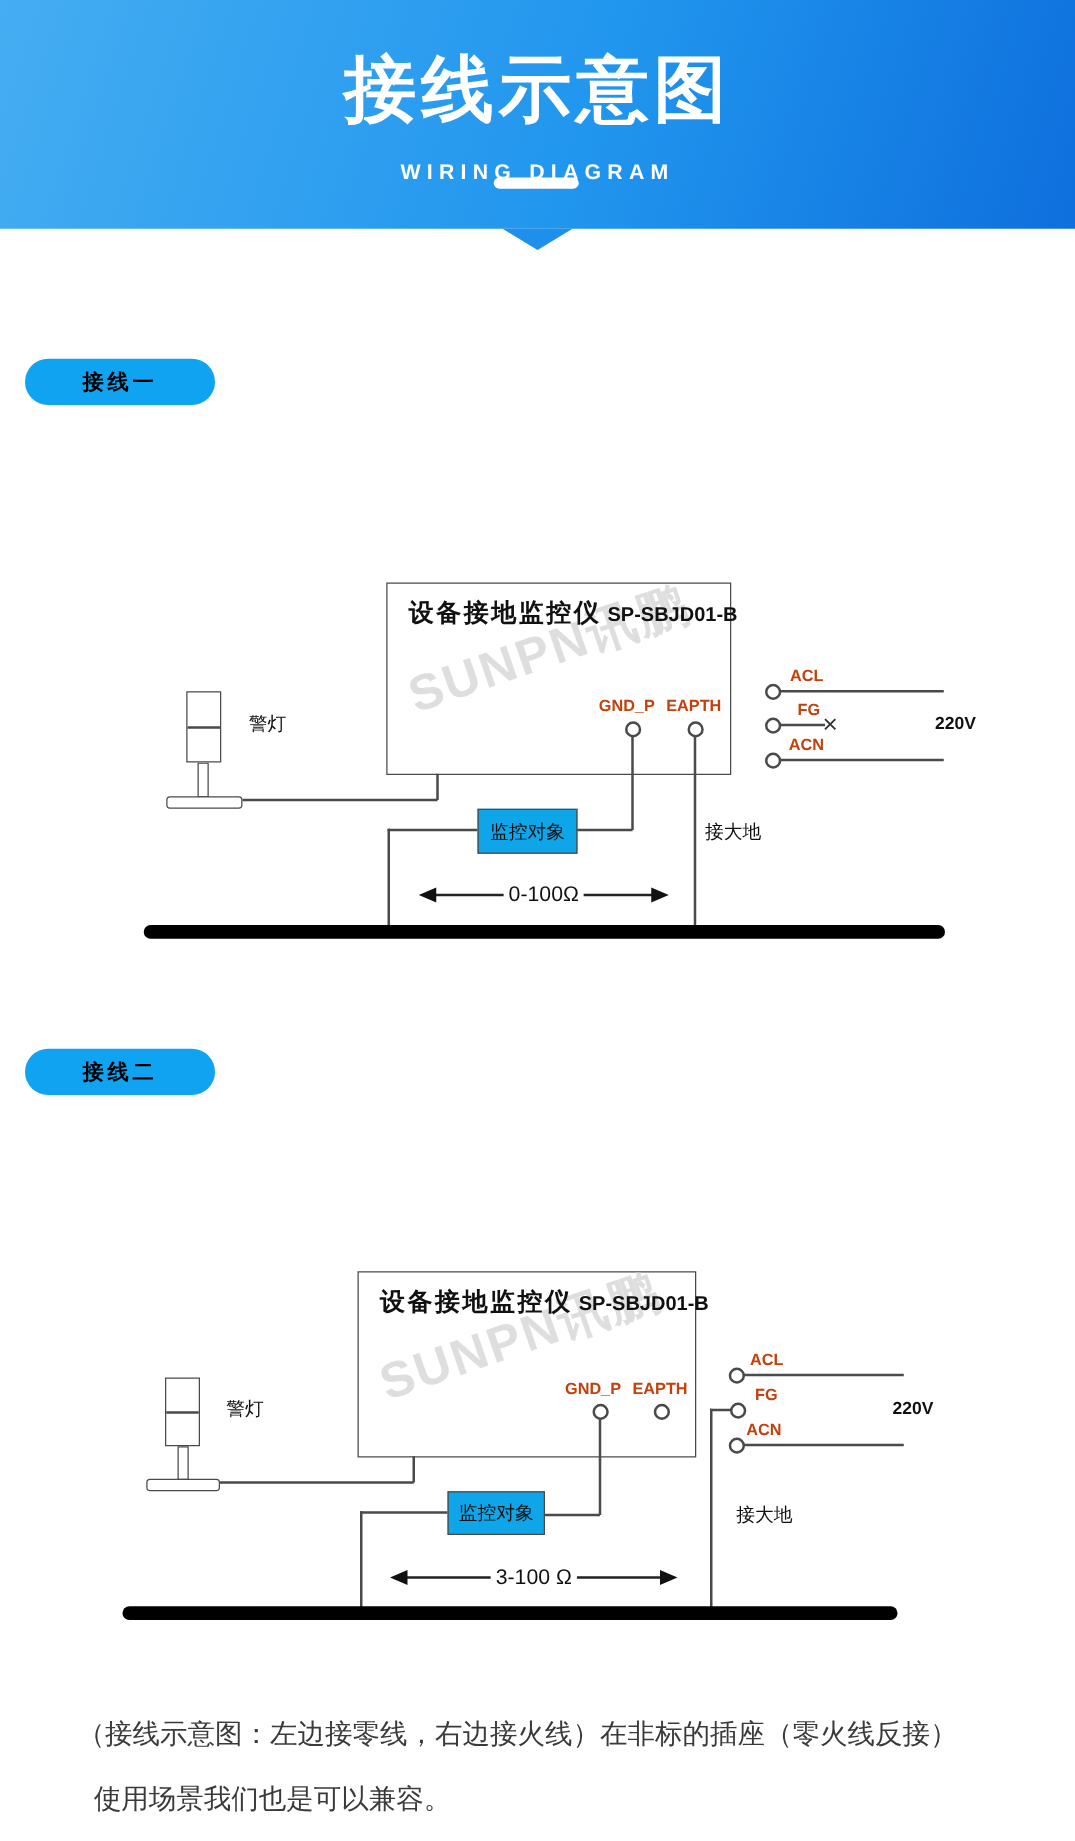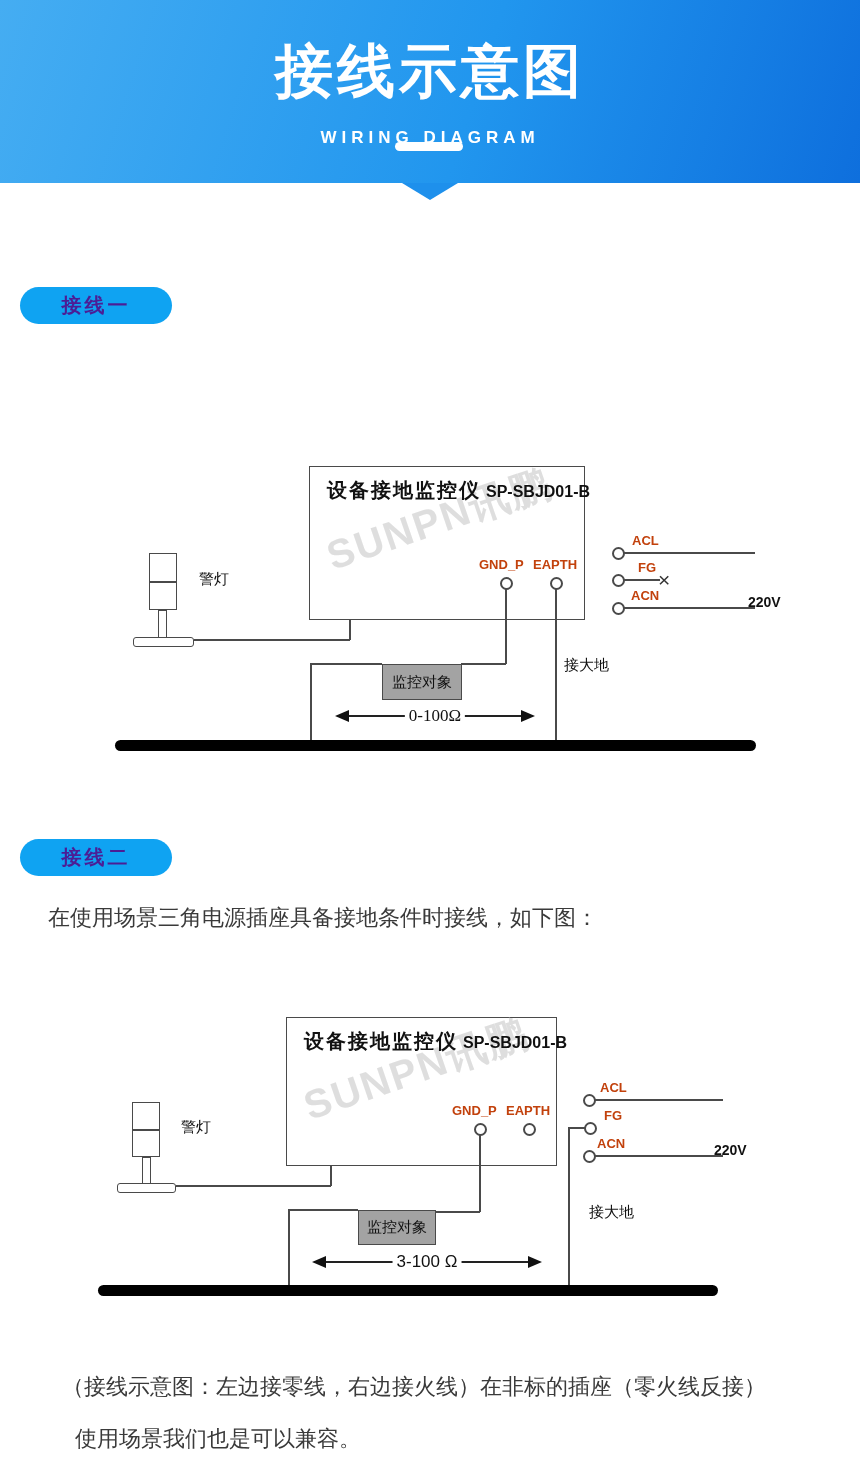--- a/index.html
+++ b/index.html
@@ -14,44 +14,44 @@
   .header-sub{position:absolute;left:0;right:0;top:128px;text-align:center;
               font-size:17px;font-weight:600;color:#fff;letter-spacing:5px;}
   .header-dash{position:absolute;left:395px;top:142px;width:68px;height:9px;
                border-radius:5px;background:#ffffff;}
   .header-notch{position:absolute;left:402px;top:183px;width:0;height:0;
                 border-left:28px solid transparent;border-right:28px solid transparent;
                 border-top:17px solid #1e90ec;}
 
   
   .badge{position:absolute;left:20px;width:152px;height:37px;border-radius:19px;
-         background:#0fa3f2;color:#4c1d95;font-size:20px;font-weight:700;letter-spacing:3px;
+         background:#0fa3f2;color:#000000;font-size:17px;font-weight:700;letter-spacing:3px;
          display:flex;align-items:center;justify-content:center;}
   .desc{position:absolute;left:48px;font-size:22px;color:#3a3a3a;}
 
   
   .hline{position:absolute;height:1.5px;background:#4a4a4a;}
   .vline{position:absolute;width:1.5px;background:#4a4a4a;}
   .dbox{position:absolute;border:1.5px solid #4a4a4a;background:#fff;box-sizing:border-box;}
   .device-label{position:absolute;white-space:nowrap;z-index:3;}
   .device-label .cn{font-size:20px;font-weight:700;letter-spacing:2px;color:#111;margin-top:36px;}
   .device-label .model{font-size:16px;font-weight:700;color:#111;margin-left:5px;}
   .watermark{position:absolute;font-size:40px;font-weight:700;color:#d7d7d7;opacity:.8;
              transform:rotate(-19deg);z-index:1;letter-spacing:2px;pointer-events:none;}
   .term-label{position:absolute;font-size:13px;font-weight:700;color:#c2410c;z-index:3;white-space:nowrap;}
   .term-circle{position:absolute;width:9px;height:9px;border:2px solid #4a4a4a;border-radius:50%;
                background:#fff;z-index:3;}
   .small-label{position:absolute;font-size:15px;color:#111;white-space:nowrap;z-index:3;}
-  .mon-box{position:absolute;border:1.5px solid #4a4a4a;background:#a3a3a3;box-sizing:border-box;
-           display:flex;align-items:center;justify-content:center;font-size:15px;color:#111;z-index:2;margin-top:17px;}
+  .mon-box{position:absolute;border:1.5px solid #4a4a4a;background:#0ea5e9;box-sizing:border-box;
+           display:flex;align-items:center;justify-content:center;font-size:15px;color:#111;z-index:2;}
   .ground-bar{position:absolute;height:11px;background:#000;border-radius:6px;z-index:2;}
   .lamp-body{position:absolute;border:1.5px solid #4a4a4a;background:#fff;box-sizing:border-box;}
   .lamp-div{position:absolute;left:0;right:0;height:1.5px;background:#4a4a4a;}
   .cross{position:absolute;font-size:21px;color:#333;z-index:3;line-height:1;}
-  .volt{position:absolute;font-size:14px;font-weight:700;color:#111;z-index:3;margin-top:24px;}
+  .volt{position:absolute;font-size:14px;font-weight:700;color:#111;z-index:3;}
 
   .range-arrow{position:absolute;height:16px;}
   .ra-line{position:absolute;left:9px;right:9px;top:7px;height:1.5px;background:#222;}
   .ra-head{position:absolute;width:0;height:0;top:1.5px;}
   .ra-left{left:0;border-top:6px solid transparent;border-bottom:6px solid transparent;
            border-right:14px solid #111;}
   .ra-right{right:0;border-top:6px solid transparent;border-bottom:6px solid transparent;
             border-left:14px solid #111;}
   .ra-label{position:absolute;left:50%;top:8px;transform:translate(-50%,-50%);
             background:#fff;padding:0 4px;font-size:17px;color:#111;white-space:nowrap;}
@@ -96,21 +96,21 @@
   <div class="hline" style="left:461px;top:663px;width:45px;"></div>
   <div class="vline" style="left:555px;top:588px;height:153px;"></div>
   <div class="hline" style="left:310px;top:663px;width:72px;"></div>
   <div class="vline" style="left:310px;top:663px;height:78px;"></div>
 
   <div class="mon-box" style="left:382px;top:647px;width:80px;height:36px;">
     <span>监控对象</span>
   </div>
   <div class="small-label" style="left:564px;top:656px;">接大地</div>
 
-  <div class="range-arrow" style="left:335px;top:708px;width:200px;font-family:Liberation Serif, serif;">
+  <div class="range-arrow" style="left:335px;top:708px;width:200px;">
     <div class="ra-line"></div>
     <span class="ra-head ra-left"></span>
     <span class="ra-head ra-right"></span>
     <span class="ra-label">0-100Ω</span>
   </div>
 
   <div class="ground-bar" style="left:115px;top:740px;width:641px;"></div>
 
   <div class="term-label" style="left:632px;top:533px;">ACL</div>
   <div class="term-circle" style="left:612px;top:547px;"></div>
@@ -121,21 +121,20 @@
   <div class="hline" style="left:624px;top:579px;width:36px;"></div>
   <div class="cross" style="left:658px;top:569px;">×</div>
 
   <div class="term-label" style="left:631px;top:588px;">ACN</div>
   <div class="term-circle" style="left:612px;top:602px;"></div>
   <div class="hline" style="left:624px;top:607px;width:131px;"></div>
 
   <div class="volt" style="left:748px;top:570px;">220V</div>
 
   <div class="badge" style="top:839px;">接线二</div>
-  <div class="desc" style="top:903px;">在使用场景三角电源插座具备接地条件时接线，如下图：</div>
 
   <div class="dbox" style="left:286px;top:1017px;width:271px;height:149px;"></div>
   <div class="watermark" style="left:299px;top:1042px;">SUNPN讯鹏</div>
   <div class="device-label" style="left:304px;top:1028px;">
     <span class="cn">设备接地监控仪</span><span class="model">SP-SBJD01-B</span>
   </div>
 
   <div class="term-label" style="left:452px;top:1103px;">GND_P</div>
   <div class="term-label" style="left:506px;top:1103px;">EAPTH</div>
   <div class="term-circle" style="left:474px;top:1123px;"></div>

